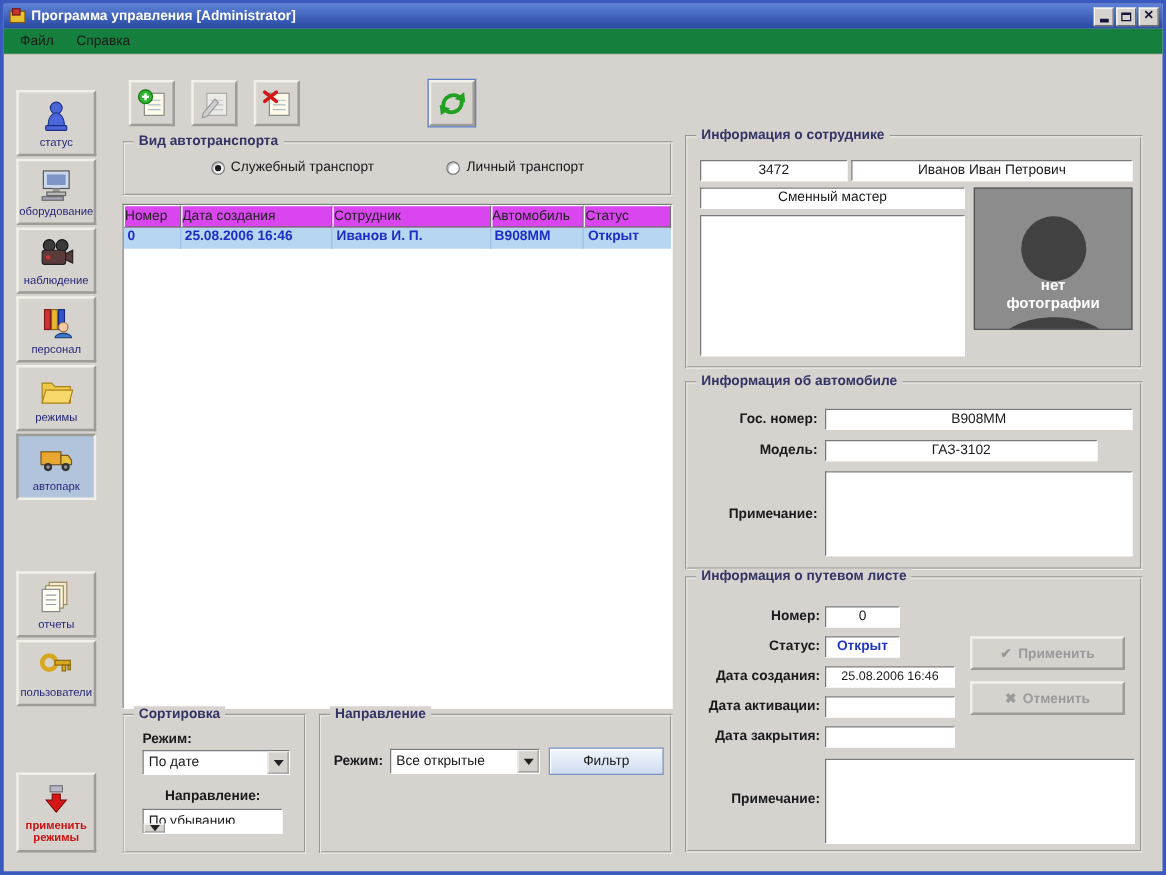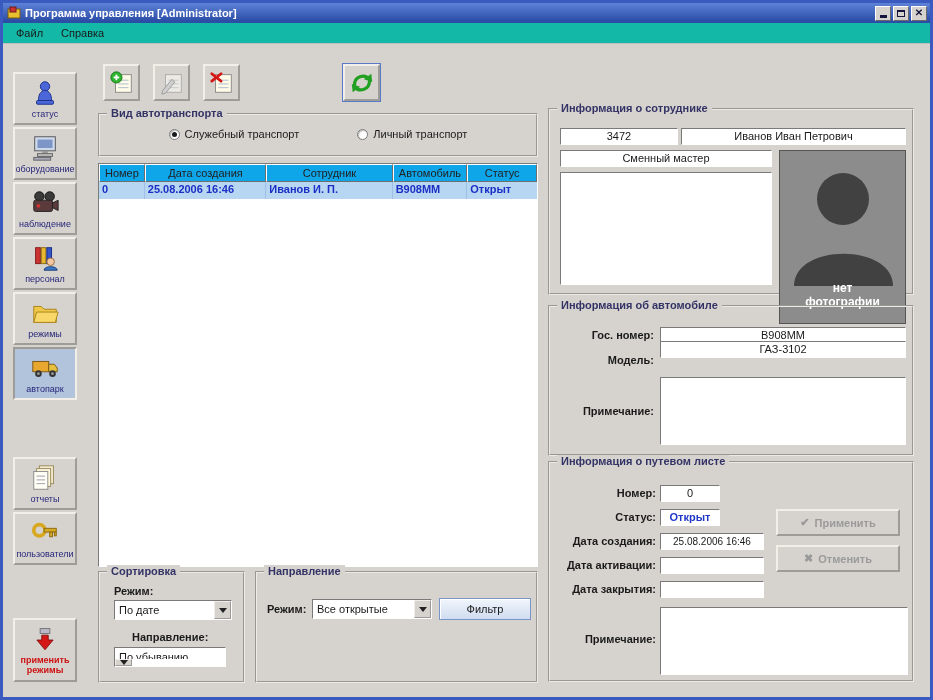--- a/index.html
+++ b/index.html
@@ -16,21 +16,21 @@
   .win-controls { margin-left:auto; display:flex; gap:2px; }
   .win-btn { width:16px; height:15px; background:#d6d3ce; border:1px solid;
     border-color:#fff #6a6a6a #6a6a6a #fff; display:flex; align-items:center;
     justify-content:center; color:#14143c; }
   .glyph-min { width:7px; height:3px; background:#14143c; margin-top:6px; }
   .glyph-max { width:8px; height:7px; border:1px solid #14143c; border-top-width:2px; }
   .glyph-x { font-size:10px; font-weight:bold; line-height:10px; }
 
   
   .menubar { height:21px; display:flex; align-items:center; padding-left:4px;
-    border-bottom:1px solid #c2bfba; background:#14b8a6; }
+    border-bottom:1px solid #c2bfba; background:#15803d; }
   .menu-item { padding:3px 9px; }
   .field { position:absolute; height:17px; background:#fff; border:1px solid;
     border-color:#7a7a7a #fff #fff #7a7a7a; text-align:center; line-height:15px;
     overflow:hidden; white-space:nowrap; }
   .textarea { position:absolute; background:#fff; border:1px solid;
     border-color:#7a7a7a #fff #fff #7a7a7a; }
   .lbl { position:absolute; font-weight:bold; white-space:nowrap; }
   .lbl-r { text-align:right; }
 
   .groupbox { position:absolute; border:2px groove #eceae6; }
@@ -55,22 +55,22 @@
   .radio-opt { display:flex; align-items:center; gap:5px; }
   .radio-circ { width:11px; height:11px; border-radius:50%; background:#fff;
     border:1px solid #7a7a7a; box-shadow:inset 1px 1px 1px #bbb; position:relative; }
   .radio-circ.on::after { content:""; position:absolute; left:2px; top:2px;
     width:5px; height:5px; border-radius:50%; background:#1a1a1a; }
 
   
   .table-wrap { position:absolute; left:95px; top:160px; width:440px; height:404px;
     background:#fff; border:1px solid; border-color:#7a7a7a #fff #fff #7a7a7a; overflow:hidden; }
   .t-header { display:flex; height:18px; }
-  .th { background:#0ea5e9; border:1px solid; border-color:#fff #6e6e6e #6e6e6e #fff;
-    text-align:center; overflow:hidden; white-space:nowrap; padding-top:2px; color:#222; }
+  .th { background:#d946ef; border:1px solid; border-color:#fff #6e6e6e #6e6e6e #fff;
+    text-align:left; overflow:hidden; white-space:nowrap; padding-top:2px; color:#222; }
   .t-row { display:flex; height:17px; }
   .row-selected { background:#b7d6f2; color:#1b2fc4; font-weight:bold; }
   .td { padding:1px 0 0 3px; overflow:hidden; white-space:nowrap;
     border-right:1px solid #9fc0e4; }
 
   
   .combo { position:absolute; height:20px; background:#fff; border:1px solid;
     border-color:#7a7a7a #fff #fff #7a7a7a; display:flex; }
   .combo .val { flex:1; padding:3px 0 0 4px; white-space:nowrap; overflow:hidden; }
   .arrow-btn { width:17px; background:#d6d3ce; border:1px outset #f0ede8;
@@ -315,35 +315,35 @@
       <span>Фильтр</span>
     </div>
   </div>
 
   <div class="groupbox" style="left:545px; top:105px; width:366px; height:187px;">
     <span class="gb-title">Информация о сотруднике</span>
     <div class="field" style="left:10px; top:18px; width:118px;">3472</div>
     <div class="field" style="left:131px; top:18px; width:225px;">Иванов Иван Петрович</div>
     <div class="field" style="left:10px; top:40px; width:212px;">Сменный мастер</div>
     <div class="textarea" style="left:10px; top:62px; width:212px; height:113px;"></div>
-    <div class="photo" style="left:229px; top:40px; width:127px; height:174px;">
+    <div class="photo" style="left:229px; top:40px; width:127px; height:114px;">
       <svg width="127" height="135" viewBox="0 0 127 135">
         <circle cx="63" cy="48" r="26" fill="#414141"></circle>
         <path d="M14 135 C14 92 113 92 113 135 Z" fill="#414141"></path>
       </svg>
       <div class="no-photo-text">нет фотографии</div>
     </div>
   </div>
 
   <div class="groupbox" style="left:545px; top:302px; width:366px; height:151px;padding-left:27px;">
     <span class="gb-title">Информация об автомобиле</span>
     <span class="lbl lbl-r" style="left:4px; top:22px; width:100px;">Гос. номер:</span>
     <div class="field" style="left:110px; top:20px; width:246px;">В908ММ</div>
     <span class="lbl lbl-r" style="left:4px; top:47px; width:100px;">Модель:</span>
-    <div class="field" style="left:110px; top:34px; width:246px;">ГАЗ-3102</div>
+    <div class="field" style="left:110px; top:45px; width:218px;">ГАЗ-3102</div>
     <span class="lbl lbl-r" style="left:4px; top:98px; width:100px;">Примечание:</span>
     <div class="textarea" style="left:110px; top:70px; width:246px; height:68px;"></div>
   </div>
 
   <div class="groupbox" style="left:545px; top:458px; width:366px; height:221px;">
     <span class="gb-title">Информация о путевом листе</span>
 
     <span class="lbl lbl-r" style="left:4px; top:24px; width:102px;">Номер:</span>
     <div class="field" style="left:110px; top:22px; width:60px;">0</div>
 

